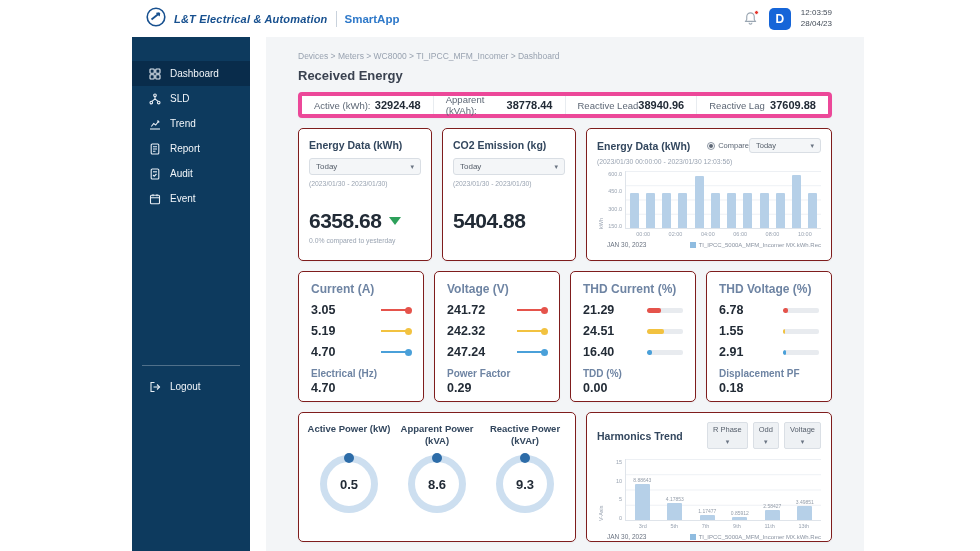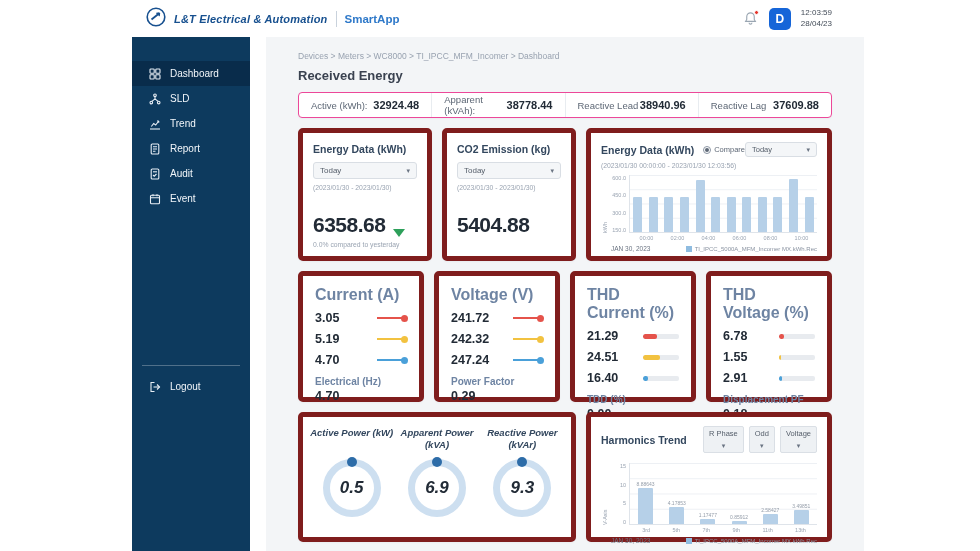--- a/index.html
+++ b/index.html
@@ -30,39 +30,39 @@
   .sicon { width: 12px; height: 12px; display: inline-flex; }
   .sicon svg { width: 12px; height: 12px; }
   .side-divider { height: 1px; background: rgba(255,255,255,.28); margin: 154px 10px 8px 10px; }
 
   
   .main { position: absolute; left: 250px; top: 37px; width: 598px; height: 514px; background: #f3f5f7;
           padding: 14px 32px; overflow: hidden; margin-left: 16px; }
   .breadcrumb { font-size: 8.5px; color: #98a2b0; }
   .page-title { margin-top: 7px; font-size: 13px; font-weight: bold; color: #3a4250; }
 
-  .stats-bar { margin-top: 9px; display: flex; background: #fff; border: 1px solid #ec4899; border-radius: 4px;
+  .stats-bar { margin-top: 9px; display: flex; background: #fff; border: 4px solid #ec4899; border-radius: 4px;
                height: 26px; box-shadow: 0 1px 2px rgba(16,40,70,.04); }
   .stat-cell { flex: 1; display: flex; align-items: center; justify-content: space-between; padding: 0 12px;
                border-left: 1px solid #e8ecf0; }
   .stat-cell:first-child { border-left: none; }
   .stat-label { font-size: 9.5px; color: #5d6775; }
   .stat-value { font-size: 11px; font-weight: bold; color: #222b36; }
 
-  .card { background: #fff; border: 5px solid #7f1d1d; border-radius: 5px; box-shadow: 0 1px 2px rgba(16,40,70,.04); }
+  .card { background: #fff; border: 1px solid #7f1d1d; border-radius: 5px; box-shadow: 0 1px 2px rgba(16,40,70,.04); }
   .row1, .row2, .row3 { display: flex; gap: 10px; margin-top: 10px; }
 
   .card.small { width: 134px; height: 133px; padding: 10px; }
   .card-title { font-size: 10.5px; font-weight: bold; color: #33475e; }
   .dropdown { margin-top: 7px; height: 17px; border: 1px solid #d9dee4; background: #f4f6f8; border-radius: 3px;
               display: flex; align-items: center; justify-content: space-between; padding: 0 6px;
               font-size: 8px; color: #555e6a; cursor: pointer; }
   .caret { font-size: 7px; color: #6a7482; }
   .range-text { margin-top: 5px; font-size: 6.8px; color: #9aa4b2; }
-  .big-value-row { margin-top: 22px; display: flex; align-items: flex-end; gap: 8px; }
+  .big-value-row { margin-top: 22px; display: flex; align-items: center; gap: 8px; }
   .big-value { font-size: 21px; font-weight: bold; color: #222b36; letter-spacing: -.5px; }
   .triangle-down { width: 0; height: 0; border-left: 6px solid transparent; border-right: 6px solid transparent;
                    border-top: 8px solid #2da05a; }
   .compare-note { margin-top: 4px; font-size: 6.8px; color: #9aa4b2; }
 
   .card.chart-card { flex: 1; height: 133px; padding: 9px 10px; }
   .chart-head { display: flex; align-items: center; justify-content: space-between; }
   .chart-controls { display: flex; align-items: center; gap: 0; }
   .compare-radio { display: flex; align-items: center; gap: 3px; font-size: 7.5px; color: #5d6775; cursor: pointer; }
   .radio-circle { width: 8px; height: 8px; border: 1px solid #8b95a3; border-radius: 50%;
@@ -84,38 +84,38 @@
   .bar-val { position: absolute; top: -7px; left: 50%; transform: translateX(-50%);
              font-size: 5px; color: #949da9; white-space: nowrap; }
   .xlabels { display: flex; justify-content: space-around; font-size: 5.5px; color: #9aa4b2;
              margin-left: 30px; margin-top: 2px; }
   .chart-footer { display: flex; justify-content: space-between; align-items: center; margin: 4px 0 0 10px; }
   .date-label { font-size: 6.5px; color: #6b7482; }
   .legend { display: flex; align-items: center; gap: 3px; font-size: 6px; color: #8a93a1; }
   .legend-swatch { width: 6px; height: 6px; background: #8fbce0; }
 
   .metric-card { flex: 1; height: 131px; padding: 10px 12px; }
-  .metric-title { font-size: 16px; color: #6e84a3; font-weight: bold; }
+  .metric-title { font-size: 12px; color: #6e84a3; font-weight: bold; }
   .metric-row { display: flex; align-items: center; justify-content: space-between; margin-top: 7px; }
   .metric-value { font-size: 12.5px; font-weight: bold; color: #222b36; }
   .line-ind { width: 30px; height: 2px; position: relative; display: inline-block; }
   .line-ind .dot { position: absolute; right: -1px; top: -2.5px; width: 7px; height: 7px; border-radius: 50%; }
   .bar-ind { width: 36px; height: 5px; background: #e8ebef; border-radius: 2px; overflow: hidden; display: inline-block; }
   .bar-ind .fill { display: block; height: 100%; border-radius: 2px; }
   .sub-label { margin-top: 9px; font-size: 10px; color: #6e84a3; font-weight: bold; }
   .sub-value { margin-top: 2px; font-size: 12.5px; font-weight: bold; color: #222b36; }
 
   .gauges-card { width: 278px; height: 130px; padding: 10px 6px; display: flex; }
-  .gauge-col { flex: 1; display: flex; flex-direction: column; align-items: center; font-style: italic; }
+  .gauge-col { flex: 1; display: flex; flex-direction: column; align-items: center; }
   .gauge-title { font-size: 9.5px; font-weight: bold; color: #33475e; text-align: center; line-height: 1.25; height: 24px; }
   .gauge { margin-top: 8px; width: 58px; height: 58px; border-radius: 50%; border: 7px solid #cddff0;
            position: relative; display: flex; align-items: center; justify-content: center; }
   .gauge-knob { position: absolute; top: -9px; left: 50%; transform: translateX(-50%);
                 width: 10px; height: 10px; border-radius: 50%; background: #2d6ca8; }
-  .gauge-value { font-size: 17px; font-weight: bold; color: #222b36; }
+  .gauge-value { font-size: 13px; font-weight: bold; color: #222b36; }
 
   .harmonics-card { flex: 1; height: 130px; padding: 9px 10px; }
   .pills { display: flex; gap: 5px; }
   .pill { display: flex; align-items: center; gap: 4px; font-size: 7.5px; color: #555e6a; background: #eef1f4;
           border: 1px solid #dadfe5; border-radius: 2px; padding: 2px 5px; cursor: pointer; flex-direction: column; }
 </style>
 </head>
 <body>
 
 <div class="app">
@@ -434,21 +434,21 @@
             <div class="gauge-title">Active Power (kW)</div>
             <div class="gauge">
               <span class="gauge-knob"></span>
               <span class="gauge-value">0.5</span>
             </div>
           </div>
           <div class="gauge-col">
             <div class="gauge-title">Apparent Power (kVA)</div>
             <div class="gauge">
               <span class="gauge-knob"></span>
-              <span class="gauge-value">6.9</span>
+              <span class="gauge-value">8.6</span>
             </div>
           </div>
           <div class="gauge-col">
             <div class="gauge-title">Reactive Power (kVAr)</div>
             <div class="gauge">
               <span class="gauge-knob"></span>
               <span class="gauge-value">9.3</span>
             </div>
           </div>
         </div>

